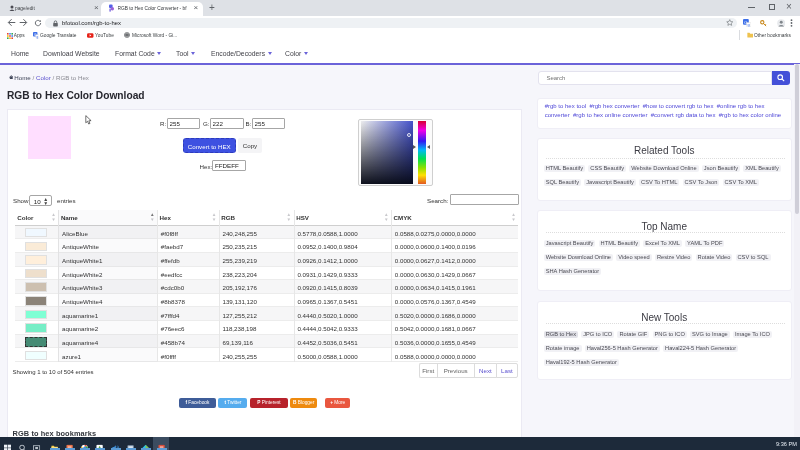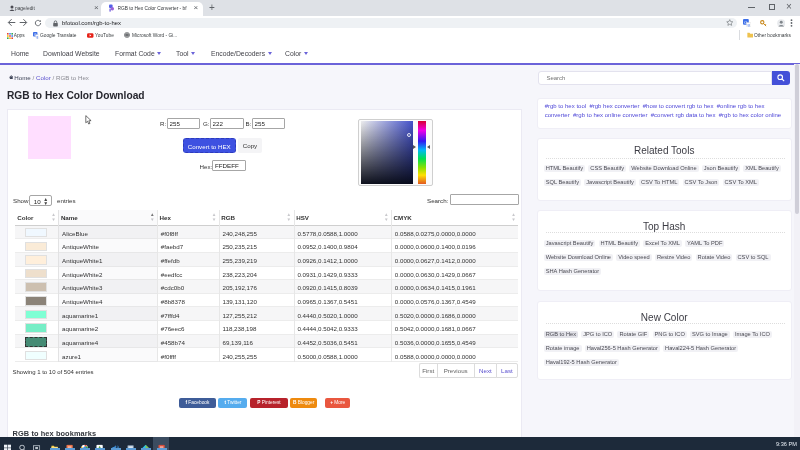--- a/index.html
+++ b/index.html
@@ -339,41 +339,41 @@
       </div>
 <div style="position:absolute;left:6px;top:39.6px;display:flex;gap:3.2px;">
         <span class="chip">SQL Beautify</span>
         <span class="chip">Javascript Beautify</span>
         <span class="chip">CSV To HTML</span>
         <span class="chip">CSV To Json</span>
         <span class="chip">CSV To XML</span>
       </div>
 </div>
   <div class="scard" id="toptools" style="left:536.7px;top:210px;width:255px;height:81px;">
-<div class="sctitle" style="position:absolute;left:0;top:9.5px;width:100%;">Top Hash</div>
+<div class="sctitle" style="position:absolute;left:0;top:9.5px;width:100%;">Top Name</div>
 <div class="dotline" style="position:absolute;left:8px;top:21.3px;width:239px;"></div>
 <div style="position:absolute;left:6px;top:28.6px;display:flex;gap:3.2px;">
         <span class="chip">Javascript Beautify</span>
         <span class="chip">HTML Beautify</span>
         <span class="chip">Excel To XML</span>
         <span class="chip">YAML To PDF</span>
       </div>
 <div style="position:absolute;left:6px;top:42.8px;display:flex;gap:3.2px;">
         <span class="chip">Website Download Online</span>
         <span class="chip">Video speed</span>
         <span class="chip">Resize Video</span>
         <span class="chip">Rotate Video</span>
         <span class="chip">CSV to SQL</span>
       </div>
 <div style="position:absolute;left:6px;top:57.0px;display:flex;gap:3.2px;">
         <span class="chip">SHA Hash Generator</span>
       </div>
 </div>
   <div class="scard" id="newtools" style="left:536.7px;top:301px;width:255px;height:78.5px;">
-<div class="sctitle" style="position:absolute;left:0;top:9.5px;width:100%;">New Color</div>
+<div class="sctitle" style="position:absolute;left:0;top:9.5px;width:100%;">New Tools</div>
 <div class="dotline" style="position:absolute;left:8px;top:21.0px;width:239px;"></div>
 <div style="position:absolute;left:6px;top:28.5px;display:flex;gap:3.2px;">
         <span class="chip" style="background:#e2e2e8">RGB to Hex</span>
         <span class="chip">JPG to ICO</span>
         <span class="chip">Rotate GIF</span>
         <span class="chip">PNG to ICO</span>
         <span class="chip">SVG to Image</span>
         <span class="chip">Image To ICO</span>
       </div>
 <div style="position:absolute;left:6px;top:42.7px;display:flex;gap:3.2px;">

